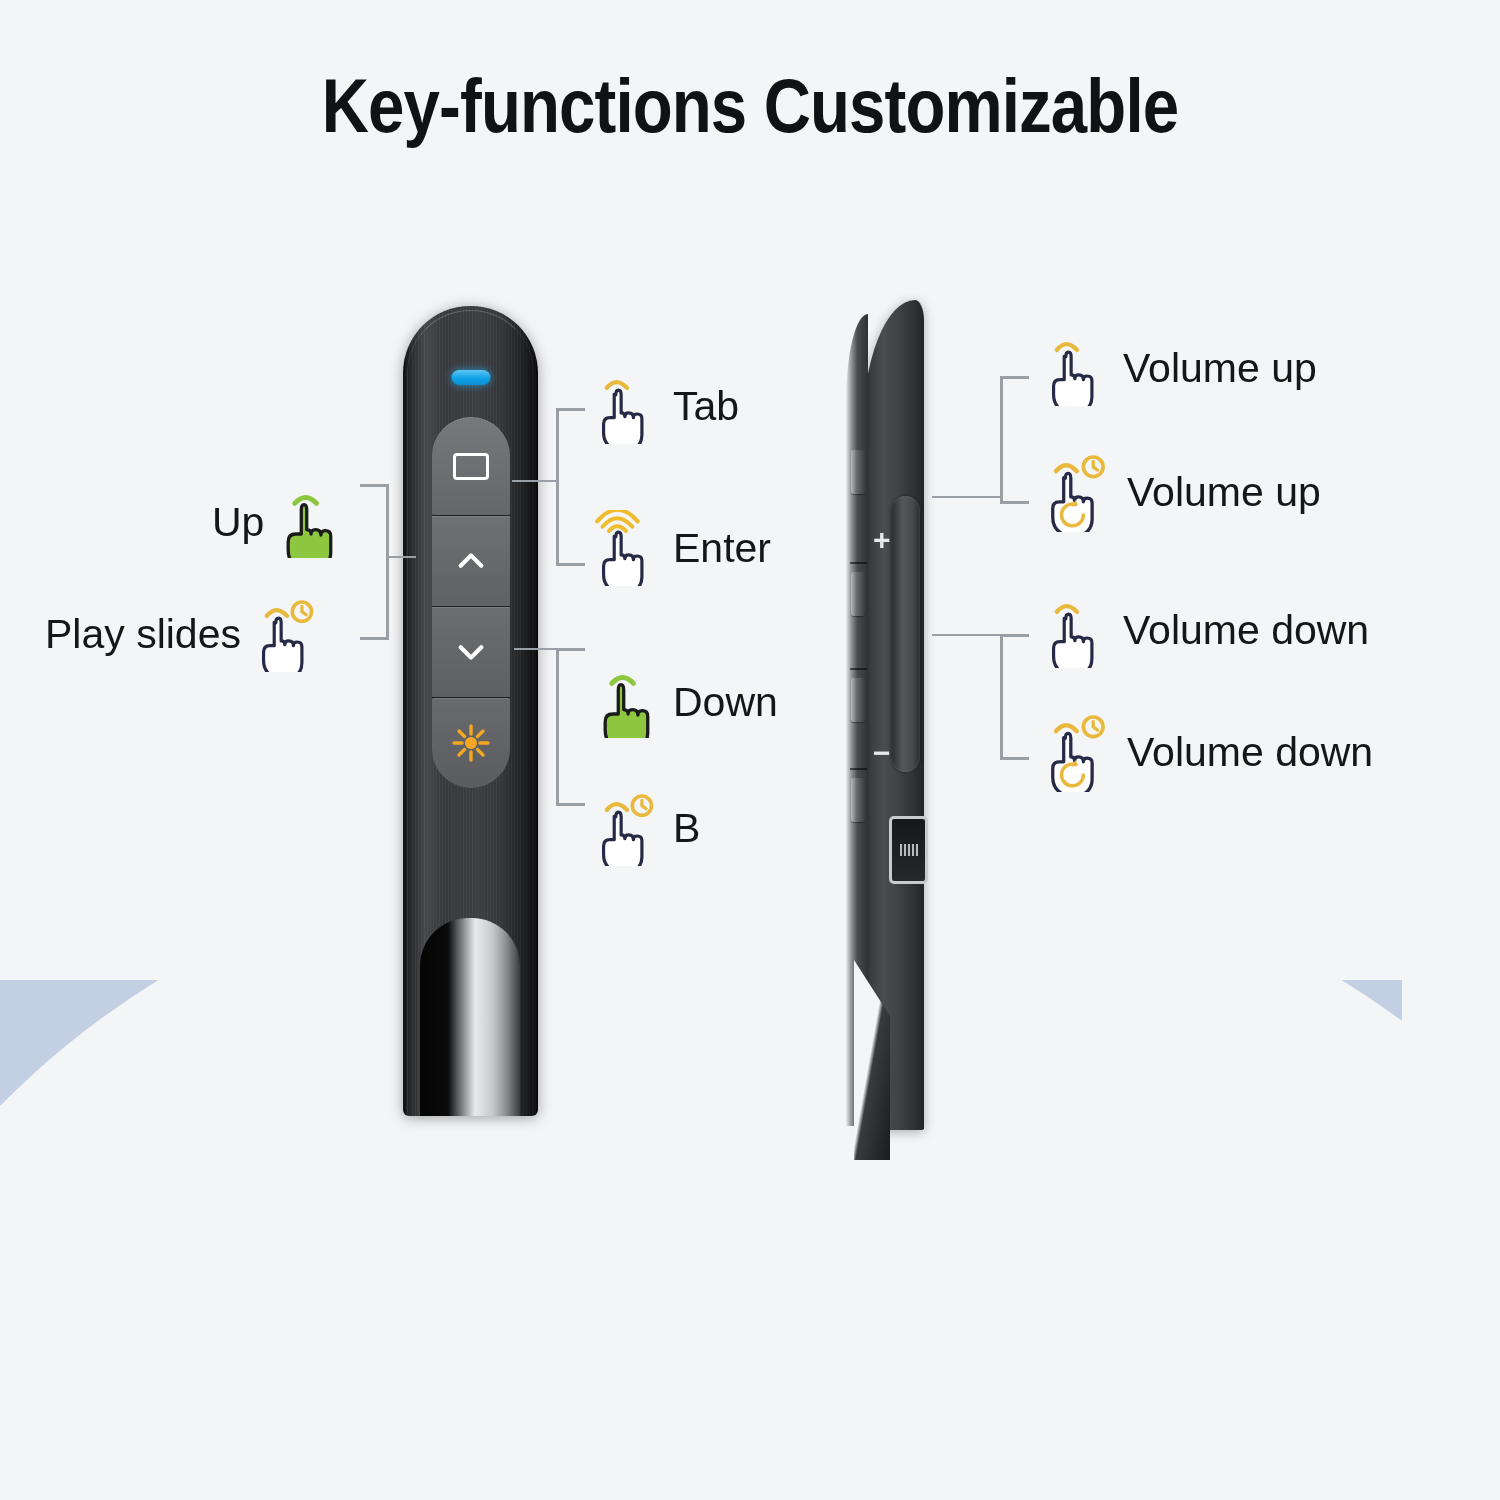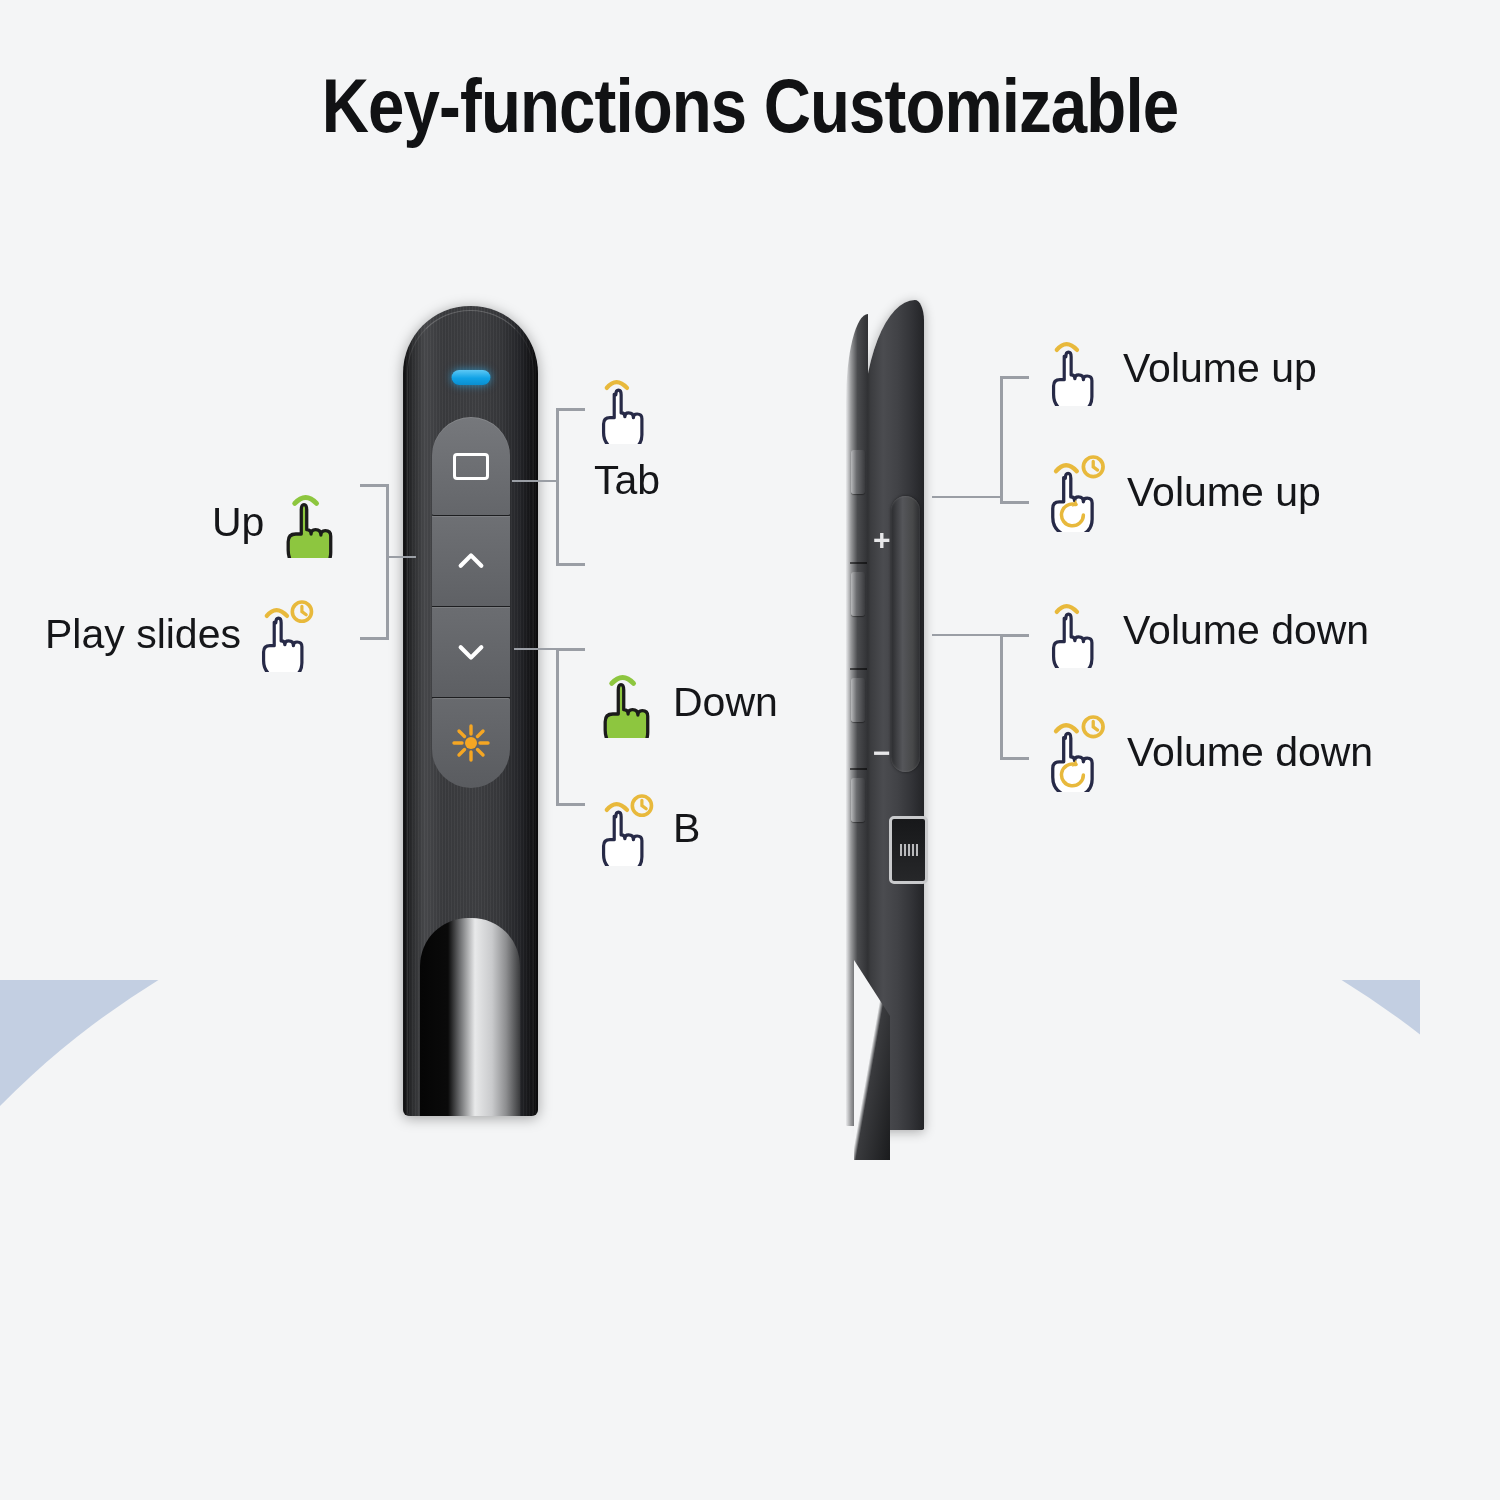--- a/index.html
+++ b/index.html
@@ -2,21 +2,21 @@
 <html><head>
 <meta charset="utf-8">
 <style>
   html,body{margin:0;padding:0;}
   body{
     width:1500px;height:1500px;
     background:#f4f5f6;
     font-family:"Liberation Sans", sans-serif;
     overflow:hidden;
   }
-  #stage{position:relative;width:1402px;height:1500px;overflow:hidden;background:#f4f5f6;padding-left:18px;}
+  #stage{position:relative;width:1402px;height:1500px;overflow:hidden;background:#f4f5f6;}
 
   
   .bg-bottom{
     position:absolute;left:0;top:980px;width:1500px;height:520px;
     background:#c3cfe2;
   }
   .bg-band{
     position:absolute;left:-180px;top:855px;width:1860px;height:700px;
     border-radius:50% 50% 0 0 / 100% 100% 0 0;
     background:#6b7f9e;
@@ -265,28 +265,37 @@
   <div class="lbl" style="left:45px;top:596px;">
     <span>Play slides</span>
     <svg class="hand" width="66" height="76" viewBox="0 0 62 70">
       <path d="M12 18 q9 -11 19 0" fill="none" stroke="#e8b93c" stroke-width="4" stroke-linecap="round"></path>
       <circle cx="45" cy="14" r="9" fill="none" stroke="#e8b93c" stroke-width="3.4"></circle>
       <path d="M45 9 v5 l4 3" fill="none" stroke="#e8b93c" stroke-width="3" stroke-linecap="round"></path>
       <path d="M19 24 v22 h-4 q-6 0 -6 6 v8 q0 11 10 16 h17 q9 -4 9 -14 v-15 q0 -4.5 -4.5 -4.5 -3.5 0 -3.5 3.5 0 -4.5 -4.5 -4.5 -3.5 0 -3.5 3.5 0 -3.5 -3.5 -3.5 l0 -17 q0 -4.5 -2.5 -4.5 -2.5 0 -2.5 4.5z" fill="#ffffff" stroke="#272a47" stroke-width="3" stroke-linejoin="round"></path>
     </svg>
   </div>
 
-  <div class="lbl" style="left:594px;top:368px;flex-direction:column;">
+  <div class="lbl" style="left:594px;top:368px;">
     <svg class="hand" width="66" height="76" viewBox="0 0 62 70">
       <path d="M12 18 q9 -11 19 0" fill="none" stroke="#e8b93c" stroke-width="4" stroke-linecap="round"></path>
       <path d="M19 24 v22 h-4 q-6 0 -6 6 v8 q0 11 10 16 h17 q9 -4 9 -14 v-15 q0 -4.5 -4.5 -4.5 -3.5 0 -3.5 3.5 0 -4.5 -4.5 -4.5 -3.5 0 -3.5 3.5 0 -3.5 -3.5 -3.5 l0 -17 q0 -4.5 -2.5 -4.5 -2.5 0 -2.5 4.5z" fill="#ffffff" stroke="#272a47" stroke-width="3" stroke-linejoin="round"></path>
     </svg>
     <span>Tab</span>
   </div>
 
+  <div class="lbl" style="left:594px;top:510px;">
+    <svg class="hand" width="66" height="76" viewBox="0 0 62 70">
+      <path d="M14 19 q7.5 -9 16 0" fill="none" stroke="#f0bc2e" stroke-width="3.8" stroke-linecap="round"></path>
+      <path d="M8 15 q13.5 -16 28 0" fill="none" stroke="#f0bc2e" stroke-width="3.8" stroke-linecap="round"></path>
+      <path d="M3 10 q19 -22 38 0" fill="none" stroke="#f0bc2e" stroke-width="3.8" stroke-linecap="round"></path>
+      <path d="M19 24 v22 h-4 q-6 0 -6 6 v8 q0 11 10 16 h17 q9 -4 9 -14 v-15 q0 -4.5 -4.5 -4.5 -3.5 0 -3.5 3.5 0 -4.5 -4.5 -4.5 -3.5 0 -3.5 3.5 0 -3.5 -3.5 -3.5 l0 -17 q0 -4.5 -2.5 -4.5 -2.5 0 -2.5 4.5z" fill="#ffffff" stroke="#272a47" stroke-width="3" stroke-linejoin="round"></path>
+    </svg>
+    <span>Enter</span>
+  </div>
 
   <div class="lbl" style="left:594px;top:666px;justify-content:space-between;">
     <svg class="hand" width="66" height="72" viewBox="0 0 60 66">
       <path d="M16 16 q10 -11 20 0" fill="none" stroke="#8dc63f" stroke-width="4.5" stroke-linecap="round"></path>
       <path d="M22 22 v22 h-5 q-7 0 -7 7 v8 q0 12 11 17 h18 q10 -4 10 -15 v-15 q0 -5 -5 -5 -4 0 -4 4 0 -5 -5 -5 -4 0 -4 4 0 -4 -4 -4 l0 -18 q0 -5 -2.5 -5 -2.5 0 -2.5 5z" fill="#8dc63f" stroke="#1b1b1b" stroke-width="3" stroke-linejoin="round"></path>
     </svg>
     <span>Down</span>
   </div>
 
   <div class="lbl" style="left:594px;top:790px;">

